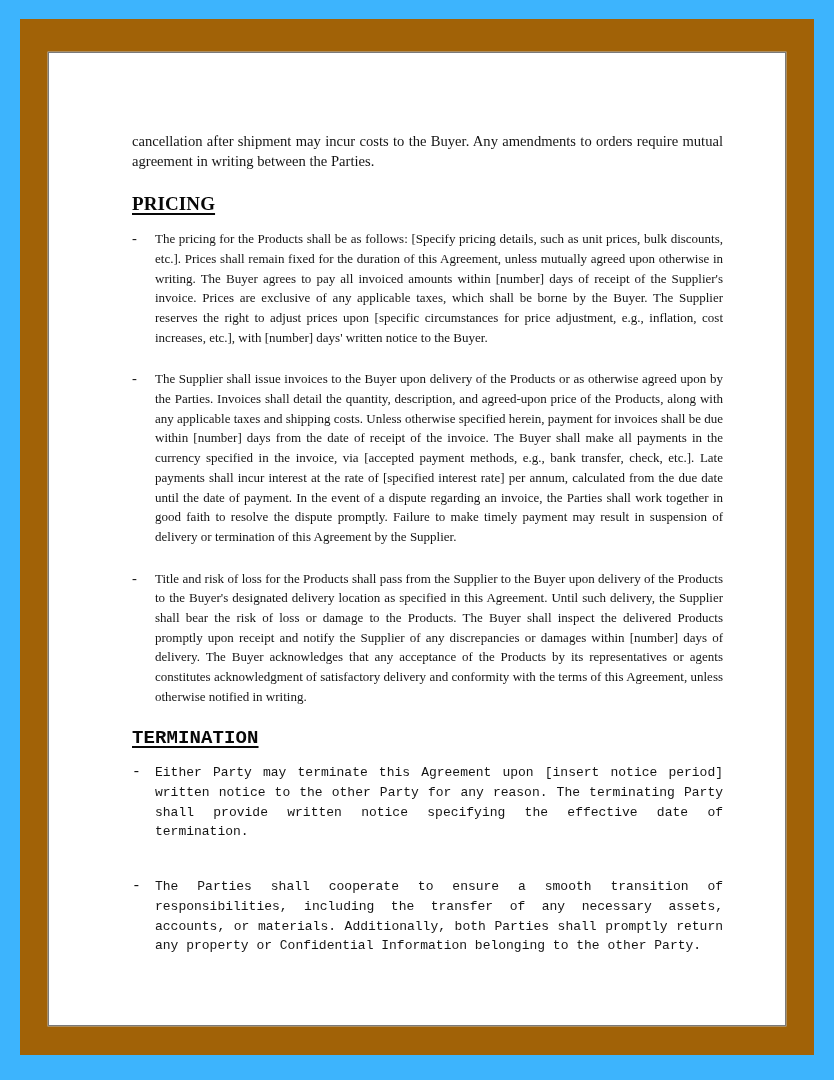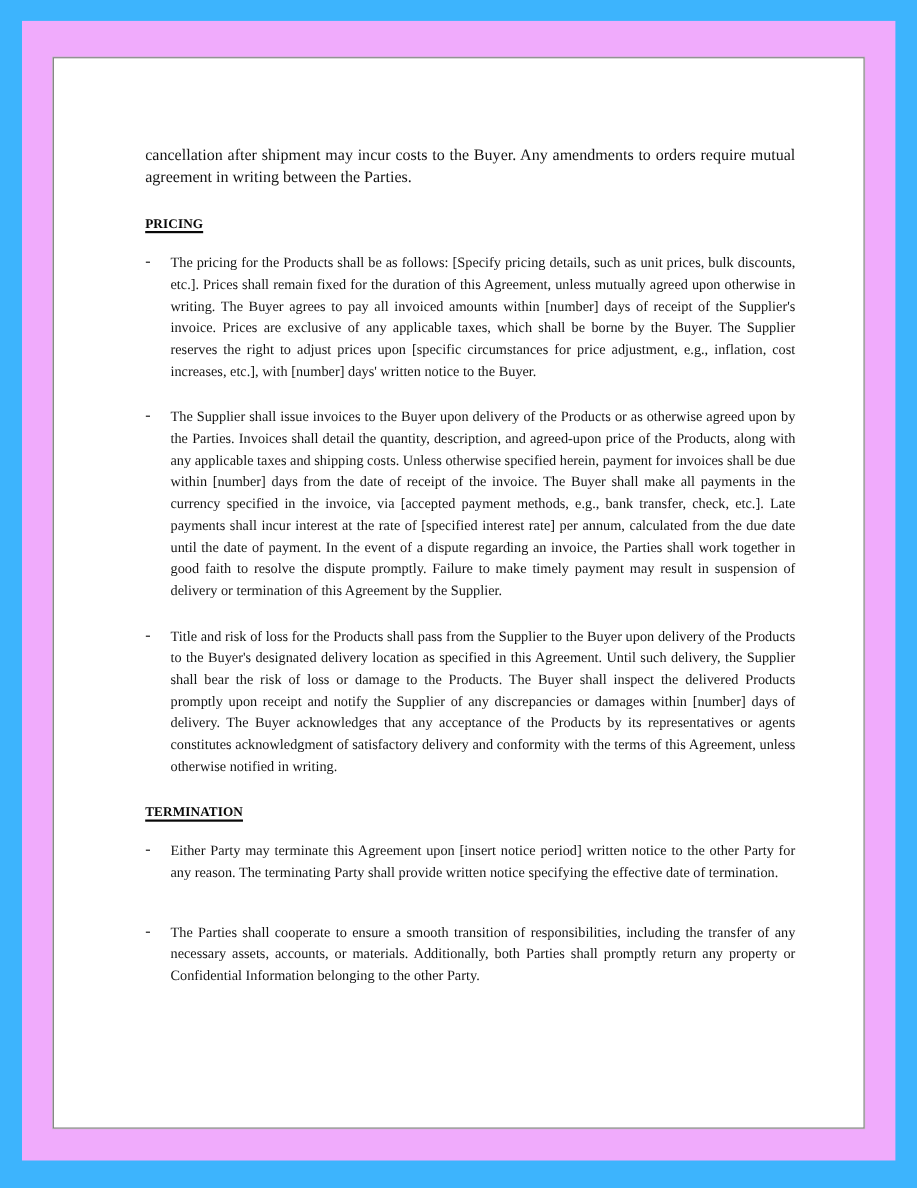--- a/index.html
+++ b/index.html
@@ -23,21 +23,21 @@
     box-sizing: border-box;
   }
 
   
   .page-sheet {
     position: absolute;
     left: 20px;
     top: 19px;
     width: 794px;
     height: 1036px;
-    background: #f0abfc;
+    background: #a16207;
     box-sizing: border-box;
   }
 
   
   .page-border {
     position: absolute;
     left: 28px;
     top: 33px;
     width: 738px;
     height: 974px;
@@ -64,21 +64,21 @@
     text-justify: inter-word;
     margin: 0;
     -webkit-font-smoothing: antialiased;
   }
 
   .para.lead {
     margin-bottom: 23px;
   }
 
   .section-heading {
-    font-size: 12px;
+    font-size: 19px;
     line-height: 19.7px;
     font-weight: bold;
     color: #080808;
     text-decoration: underline;
     text-underline-offset: 2.5px;
     text-decoration-thickness: 1.6px;
     margin: 0 0 15px 0;
     letter-spacing: 0.1px;
   }
 
@@ -106,20 +106,21 @@
     color: #141414;
     text-align: justify;
     text-justify: inter-word;
   }
 
   .section-block {
     margin-bottom: 22px;
   }
   .section-block:last-child {
     margin-bottom: 0;
+    font-family: Liberation Mono, monospace;
   }
   .section-block .bullet {
     margin-bottom: 0;
   }
   .section-block .bullet + .bullet {
     margin-top: 35px;
   }
 </style>
 </head>
 <body>

